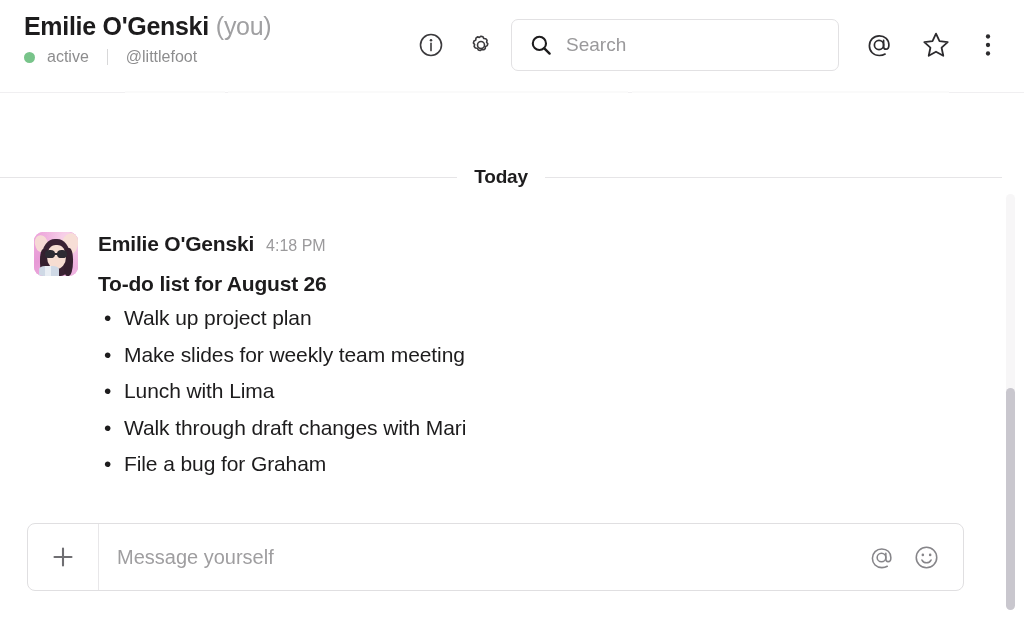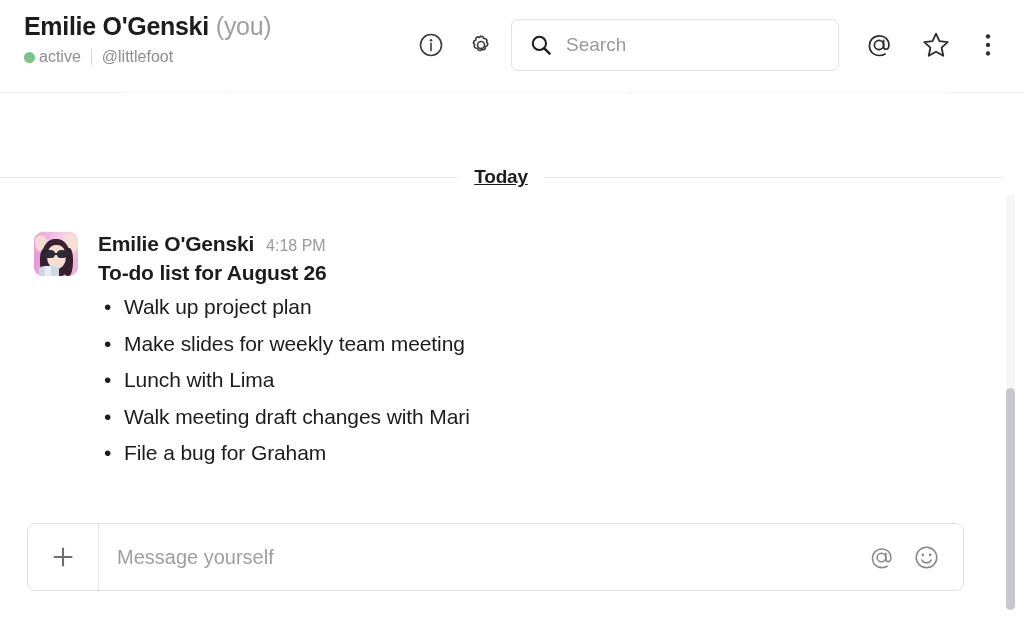--- a/index.html
+++ b/index.html
@@ -52,21 +52,21 @@
     font-size: 25px;
     font-weight: normal;
     color: #a0a0a2;
     letter-spacing: -0.3px;
   }
 
   .identity-line2 {
     display: flex;
     align-items: center;
     margin-top: 7px;
-    gap: 4px;
+    gap: 12px;
   }
 
   .status-dot {
     width: 11px;
     height: 11px;
     border-radius: 50%;
     background: #78c48a;
     flex: none;
   }
 
@@ -188,21 +188,20 @@
     height: 1px;
     background: #e6e5e7;
   }
 
   .day-label {
     font-size: 19px;
     font-weight: bold;
     color: #1d1c1d;
     padding: 0 17px;
     letter-spacing: -0.2px;
-    text-decoration: underline;
   }
 
   
   .message {
     position: absolute;
     top: 139px;
     left: 34px;
     width: 930px;
     display: flex;
   }
@@ -318,21 +317,21 @@
   .msg-time {
     font-size: 16px;
     color: #9b9a9c;
   }
 
   .msg-title {
     font-size: 21px;
     font-weight: bold;
     color: #1d1c1d;
     letter-spacing: -0.2px;
-    margin-top: 5px;
+    margin-top: 16px;
     margin-bottom: 4px;
   }
 
   .todo-list {
     list-style: none;
     margin: 0;
     padding: 0;
   }
 
   .todo-item {
@@ -531,21 +530,21 @@
           <span class="msg-author">Emilie O'Genski</span>
           <span class="msg-time">4:18 PM</span>
         </div>
 
         <div class="msg-title">To-do list for August 26</div>
 
         <ul class="todo-list">
           <li class="todo-item">Walk up project plan</li>
           <li class="todo-item">Make slides for weekly team meeting</li>
           <li class="todo-item">Lunch with Lima</li>
-          <li class="todo-item">Walk meeting draft changes with Mari</li>
+          <li class="todo-item">Walk through draft changes with Mari</li>
           <li class="todo-item">File a bug for Graham</li>
         </ul>
       </div>
     </div>
 
     <div class="scrollbar-track">
       <div class="scrollbar-thumb"></div>
     </div>
   </div>
 

